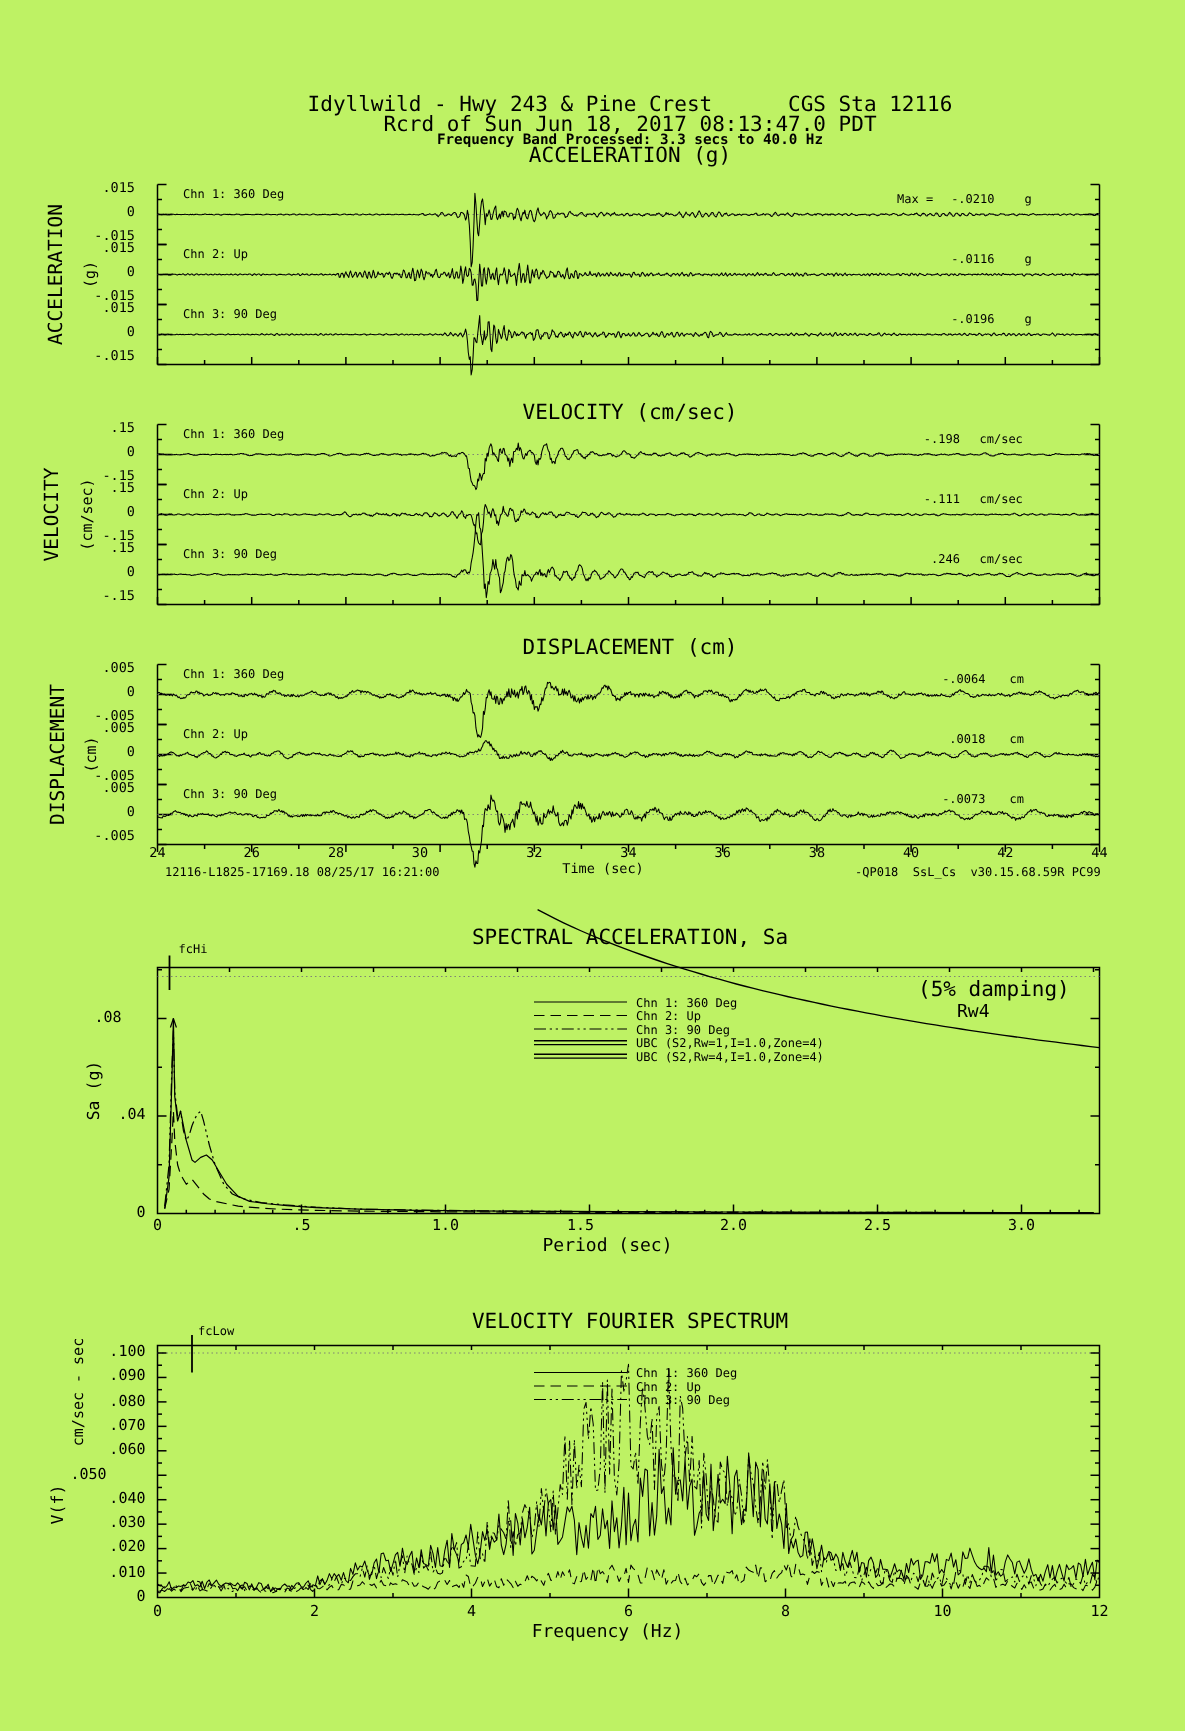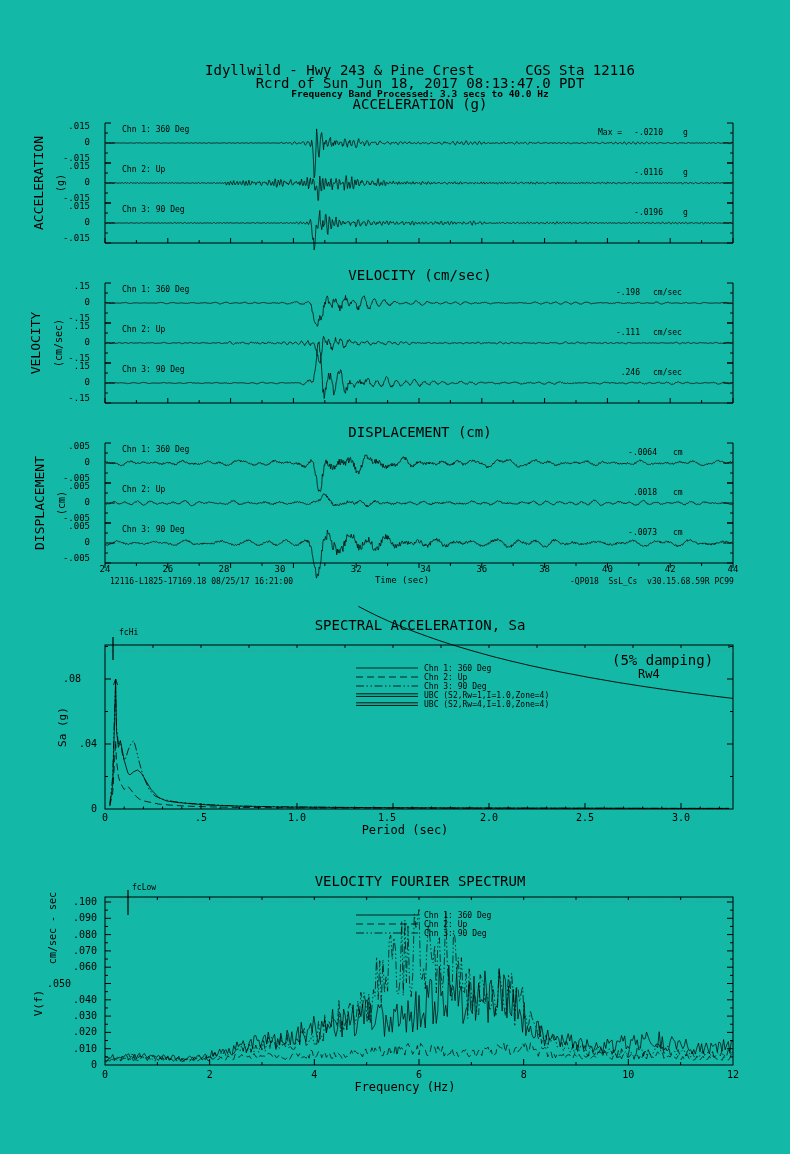--- a/index.html
+++ b/index.html
@@ -1,16 +1,16 @@
 <!DOCTYPE html>
 <html><head>
 <meta charset="utf-8">
 <style>
   html,body{margin:0;padding:0;background:#fff;}
-  #page{position:relative;width:790px;height:1154px;background:#14b8a6;overflow:hidden;
+  #page{position:relative;width:790px;height:1154px;background:#bef264;overflow:hidden;
         font-family:"DejaVu Sans Mono","Liberation Mono",monospace;color:#000;}
   .t{position:absolute;white-space:pre;line-height:1.15;}
   .ctr{transform:translateX(-50%);}
   .rot{transform:translate(-50%,-50%) rotate(-90deg);} .f8{font-size:8px;} .f9{font-size:9px;} .f9b{font-size:9.5px;font-weight:700;}
   .f10{font-size:10px;} .f11{font-size:11px;} .f12{font-size:12px;} .f13{font-size:13px;} .f14{font-size:14px;}
   .mxa{left:556px;width:107px;text-align:right;}
   .mxv{left:556px;width:84px;text-align:right;}
   .mxd{left:556px;width:101px;text-align:right;}
   .leg{line-height:9px;}
   #cv{position:absolute;left:0;top:0;}
@@ -454,21 +454,21 @@
     <div class="t f9" style="left:44px;width:46px;text-align:right;top:497px">0</div>
     <div class="t f9" style="left:44px;width:46px;text-align:right;top:513px">-.005</div>
     <div class="t f9" style="left:44px;width:46px;text-align:right;top:521px">.005</div>
     <div class="t f9" style="left:44px;width:46px;text-align:right;top:537px">0</div>
     <div class="t f9" style="left:44px;width:46px;text-align:right;top:553px">-.005</div>
     <div class="t f9" style="left:93px;width:24px;text-align:center;top:564px">24</div>
     <div class="t f9" style="left:155.8px;width:24px;text-align:center;top:564px">26</div>
     <div class="t f9" style="left:218.6px;width:24px;top:564px">28</div>
     <div class="t f9" style="left:268px;width:24px;text-align:center;top:564px">30</div>
     <div class="t f9" style="left:344.2px;width:24px;text-align:center;top:564px">32</div>
-    <div class="t f9" style="left:407px;width:24px;text-align:right;top:564px">34</div>
+    <div class="t f9" style="left:407px;width:24px;text-align:center;top:564px">34</div>
     <div class="t f9" style="left:469.79999999999995px;width:24px;text-align:center;top:564px">36</div>
     <div class="t f9" style="left:532.5999999999999px;width:24px;text-align:center;top:564px">38</div>
     <div class="t f9" style="left:595.4px;width:24px;text-align:center;top:564px">40</div>
     <div class="t f9" style="left:658.1999999999999px;width:24px;text-align:center;top:564px">42</div>
     <div class="t f9" style="left:721px;width:24px;text-align:center;top:564px">44</div>
     <div class="t f10" style="left:63px;width:50px;top:673px">.08</div>
     <div class="t f10" style="left:47px;width:50px;text-align:right;top:738px">.04</div>
     <div class="t f10" style="left:47px;width:50px;text-align:right;top:803px">0</div>
     <div class="t f10" style="left:90px;width:30px;text-align:center;top:812px">0</div>
     <div class="t f10" style="left:186px;width:30px;text-align:center;top:812px">.5</div>

